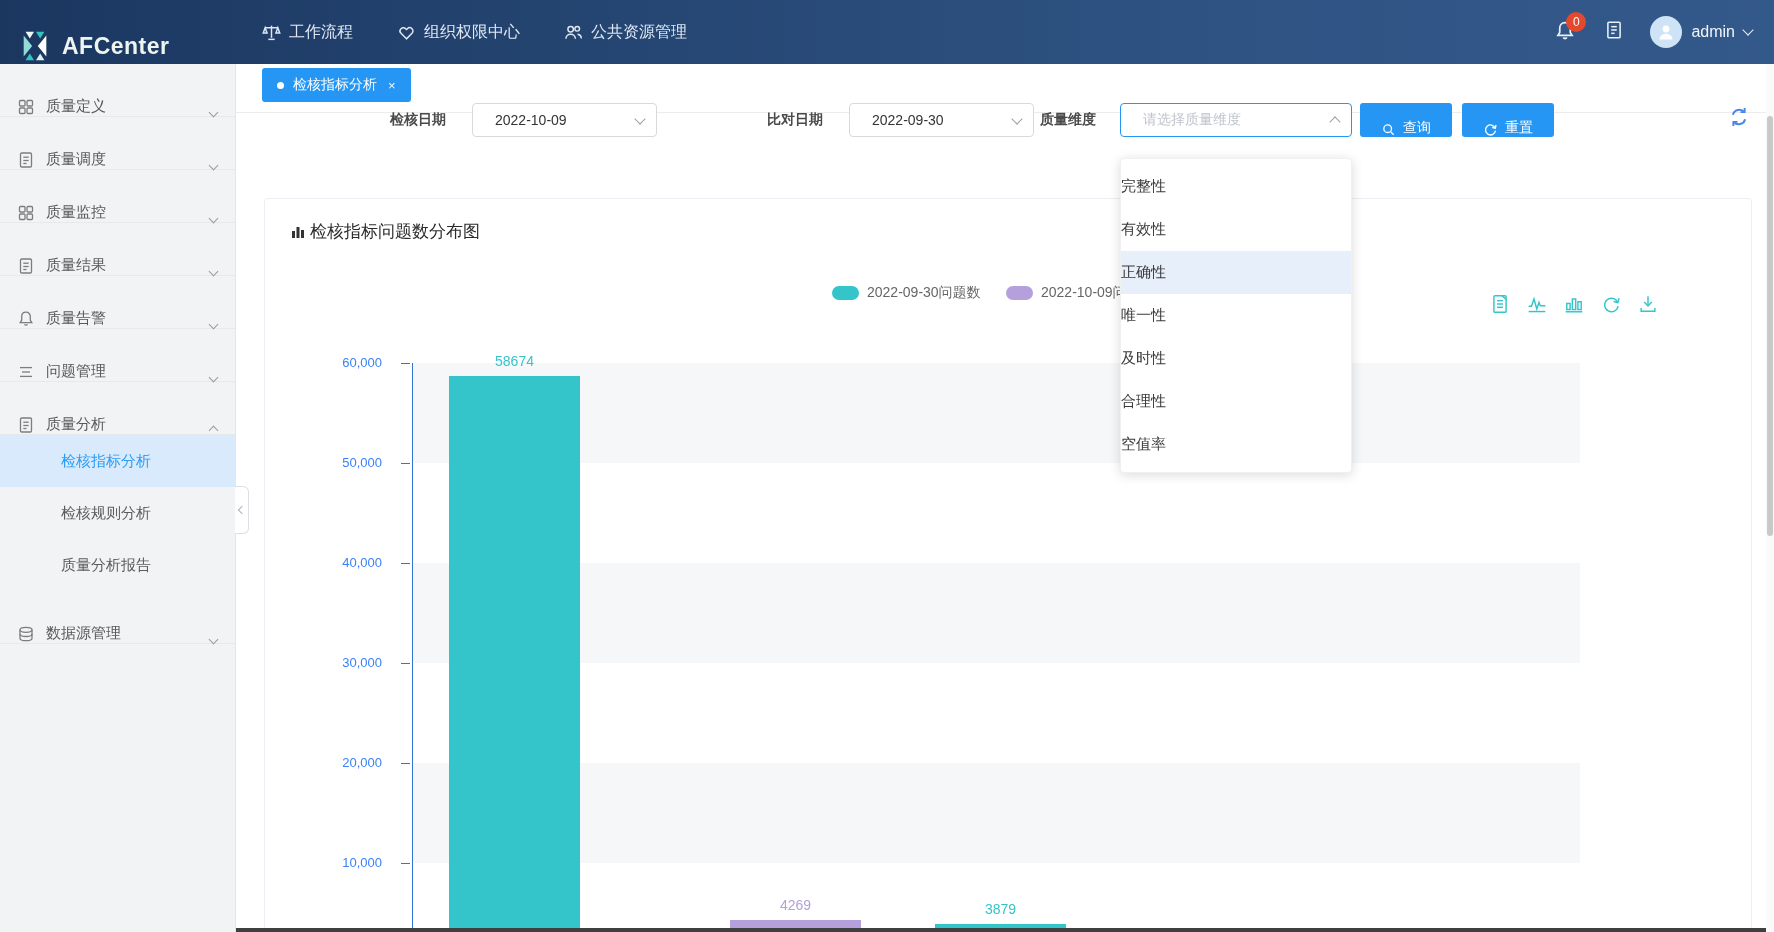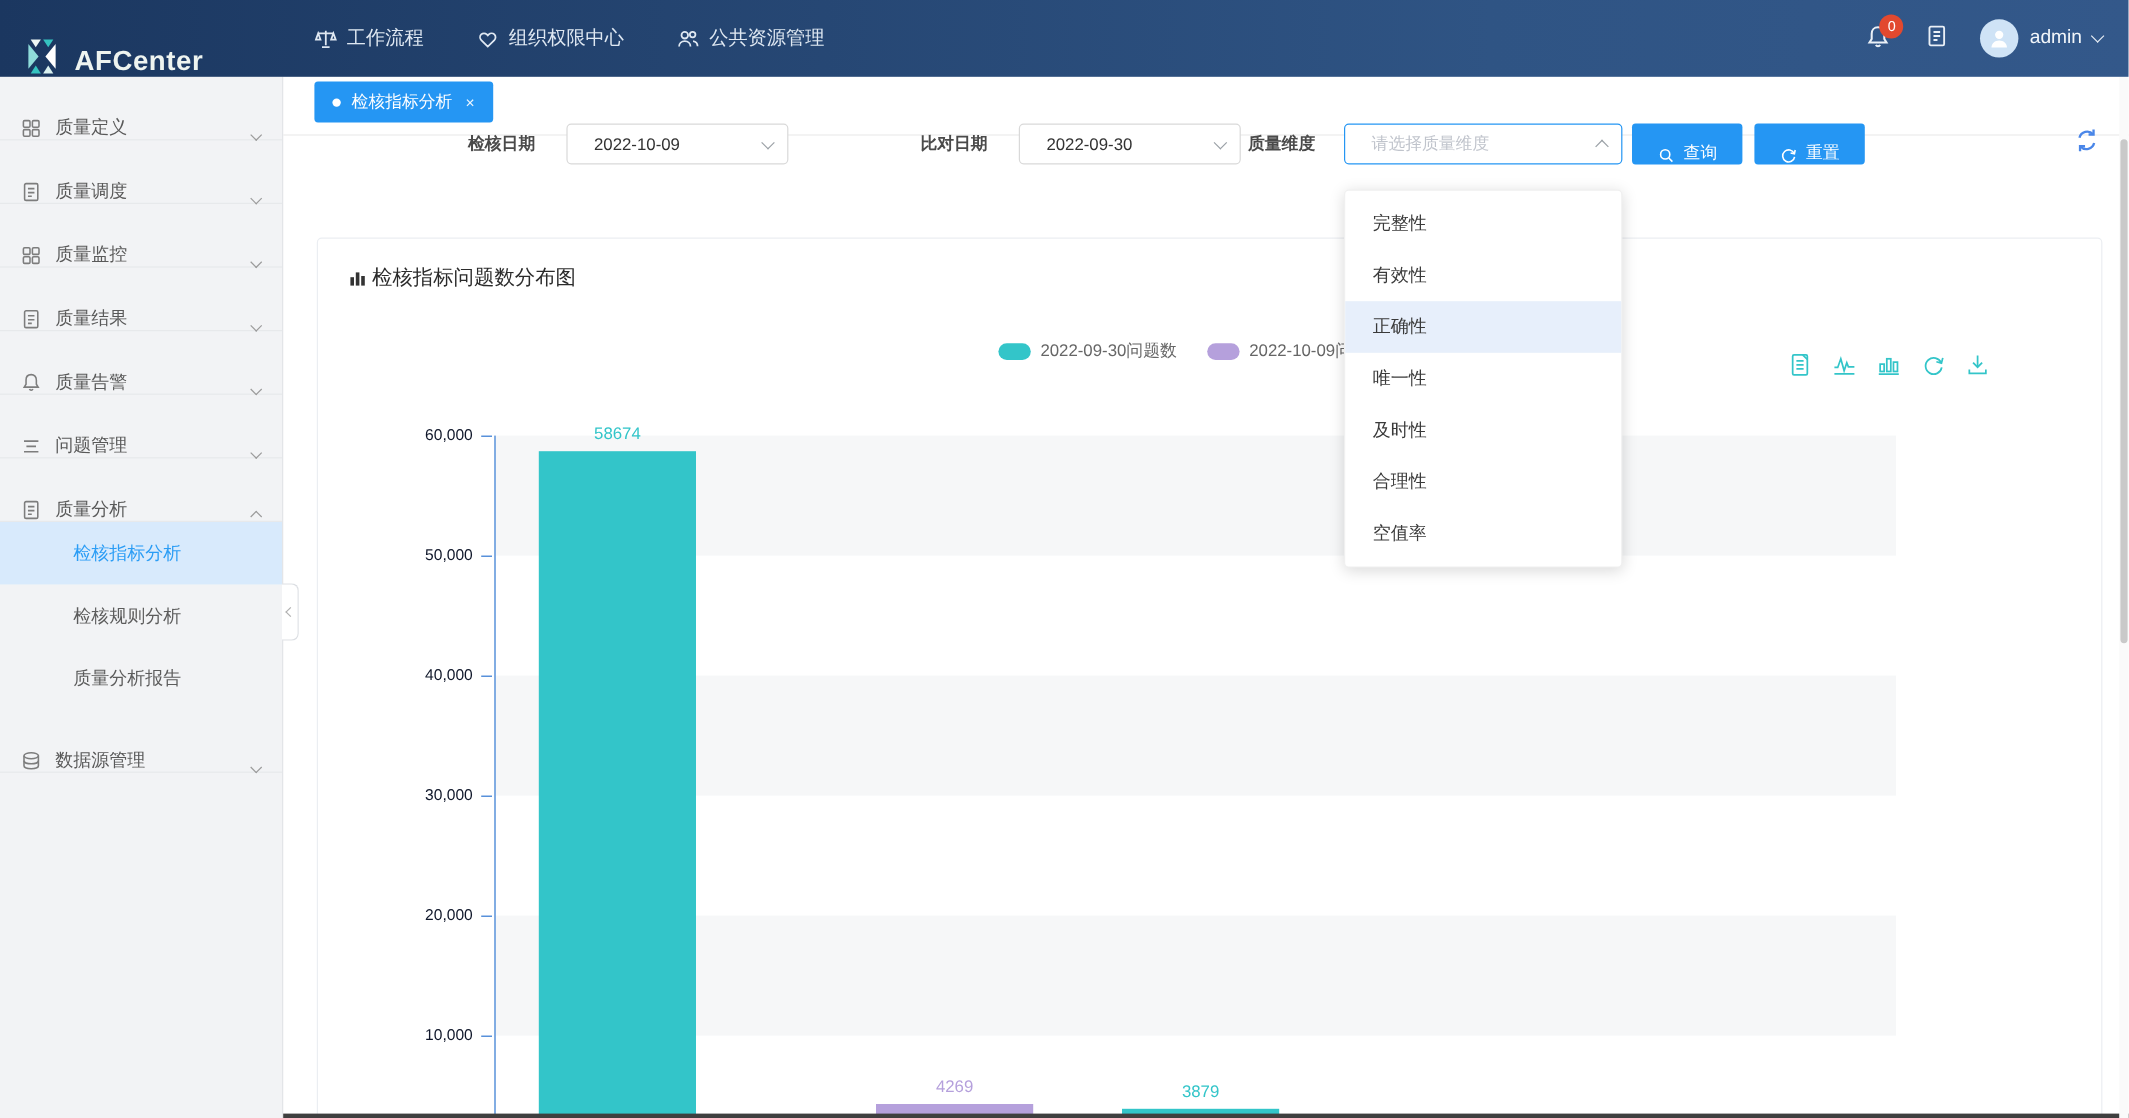--- a/index.html
+++ b/index.html
@@ -3,21 +3,21 @@
 <meta charset="utf-8">
 <style>
   * { margin:0; padding:0; box-sizing:border-box; }
   body { background:#ffffff; font-family:"Liberation Sans","DejaVu Sans",sans-serif; }
   #app { position:relative; width:1774px; height:932px; overflow:hidden; background:#fff; }
 
   
   .navbar { position:absolute; left:0; top:0; width:1774px; height:64px;
     background:linear-gradient(to right,#1b3760,#2f5484 70%,#33588a);
     display:flex; align-items:stretch; color:#e8eef5; z-index:60; }
-  .brand { display:flex; align-items:flex-end; gap:10px; padding-left:18px; width:210px;margin-top:28px; }
+  .brand { display:flex; align-items:center; gap:10px; padding-left:18px; width:210px;margin-top:28px; }
   .brand-name { font-size:23px; font-weight:bold; color:#eef4f0; letter-spacing:.5px; }
   .nav-items { display:flex; align-items:stretch; margin-left:30px; }
   .nav-item { display:flex; align-items:center; gap:8px; padding:0 22px; font-size:16px; cursor:pointer; color:#dfe8f2; position:relative; }
   .nav-item.active { background:rgba(10,28,50,.45); border-bottom:3px solid #dfe9f4; }
   .nav-item svg { width:19px; height:19px; stroke:#dfe8f2; fill:none; stroke-width:1.4; }
   .nav-right { margin-left:auto; display:flex; align-items:center; gap:26px; padding-right:22px; }
   .bell-wrap { position:relative; width:24px; height:24px; }
   .bell-wrap svg { width:22px; height:22px; stroke:#eaf0f7; fill:none; stroke-width:1.4; }
   .badge { position:absolute; top:-8px; left:12px; min-width:20px; height:20px; border-radius:10px;
     background:#e2492f; color:#fff; font-size:12px; display:flex; align-items:center; justify-content:center; padding:0 5px; }
@@ -56,37 +56,37 @@
   .select .placeholder { color:#c0c4cc; }
   .btn { position:absolute; top:103px; height:34px; width:92px; background:#2596f3; color:#fff; border:none; border-radius:3px;
     font-size:14px; display:flex; align-items:flex-end; justify-content:center; gap:7px; cursor:pointer; font-family:inherit; }
   .btn svg { width:15px; height:15px; stroke:#fff; fill:none; stroke-width:1.6; }
   .page-refresh { position:absolute; left:1728px; top:106px; width:22px; height:22px; cursor:pointer; }
   .page-refresh svg { width:22px; height:22px; stroke:#4a86e8; fill:none; stroke-width:1.6; }
 
   
   .dropdown { position:absolute; left:1120px; top:158px; width:232px; background:#fff; border-radius:4px;
     box-shadow:0 2px 12px rgba(0,0,0,.15); border:1px solid #f0f0f0; padding:6px 0; z-index:50; }
-  .dd-option { height:43px; display:flex; align-items:center; padding-left:23px; font-size:15px; color:#3a3a3a; cursor:pointer; }
+  .dd-option { height:43px; display:flex; align-items:center; font-size:15px; color:#3a3a3a; cursor:pointer; }
   .dd-option.hl { background:#e7effb; }
 
   
   .card { position:absolute; left:264px; top:198px; width:1488px; height:780px; background:#fff; border:1px solid #ebeef2; border-radius:4px; z-index:1; }
   .card-title { position:absolute; left:290px; top:220px; display:flex; align-items:center; gap:4px; font-size:17px; color:#2b2b2b; z-index:2; }
   .card-title svg { width:16px; height:16px; }
   .legend { position:absolute; top:284px; display:flex; align-items:center; gap:8px; z-index:2; }
   .legend .swatch { width:27px; height:14px; border-radius:7px; }
   .legend .ltext { font-size:14px; color:#666; }
   .toolbar { position:absolute; left:1490px; top:294px; display:flex; gap:17px; z-index:2; }
   .toolbar .ticon { width:20px; height:20px; cursor:pointer; }
   .toolbar svg { width:20px; height:20px; stroke:#33c5c9; fill:none; stroke-width:1.3; }
 
   .band { position:absolute; left:413px; width:1167px; background:#f6f7f8; z-index:1; }
   .y-axis { position:absolute; left:412px; top:363px; width:1px; height:569px; background:#3077d1; z-index:2; }
-  .tick-label { position:absolute; left:300px; width:94px; text-align:right; font-size:13px; color:#0f172a; z-index:2; }
+  .tick-label { position:absolute; left:288px; width:94px; text-align:right; font-size:13px; color:#3b82f6; z-index:2; }
   .tick-mark { position:absolute; left:401px; width:9px; height:1px; background:#3077d1; z-index:2; }
   .bar { position:absolute; z-index:2; }
   .bar-label { position:absolute; width:131px; text-align:center; font-size:14px; z-index:2; }
 
   
   .scrollbar { position:absolute; right:0; top:64px; width:8px; height:868px; background:#fafafa; z-index:40; }
   .scroll-thumb { position:absolute; left:1px; top:52px; width:6px; height:420px; background:#c9c9c9; border-radius:3px; }
   .bottom-strip { position:absolute; left:236px; top:928px; width:1538px; height:4px; background:#3f3f3f; z-index:30; }
 </style>
 </head>

